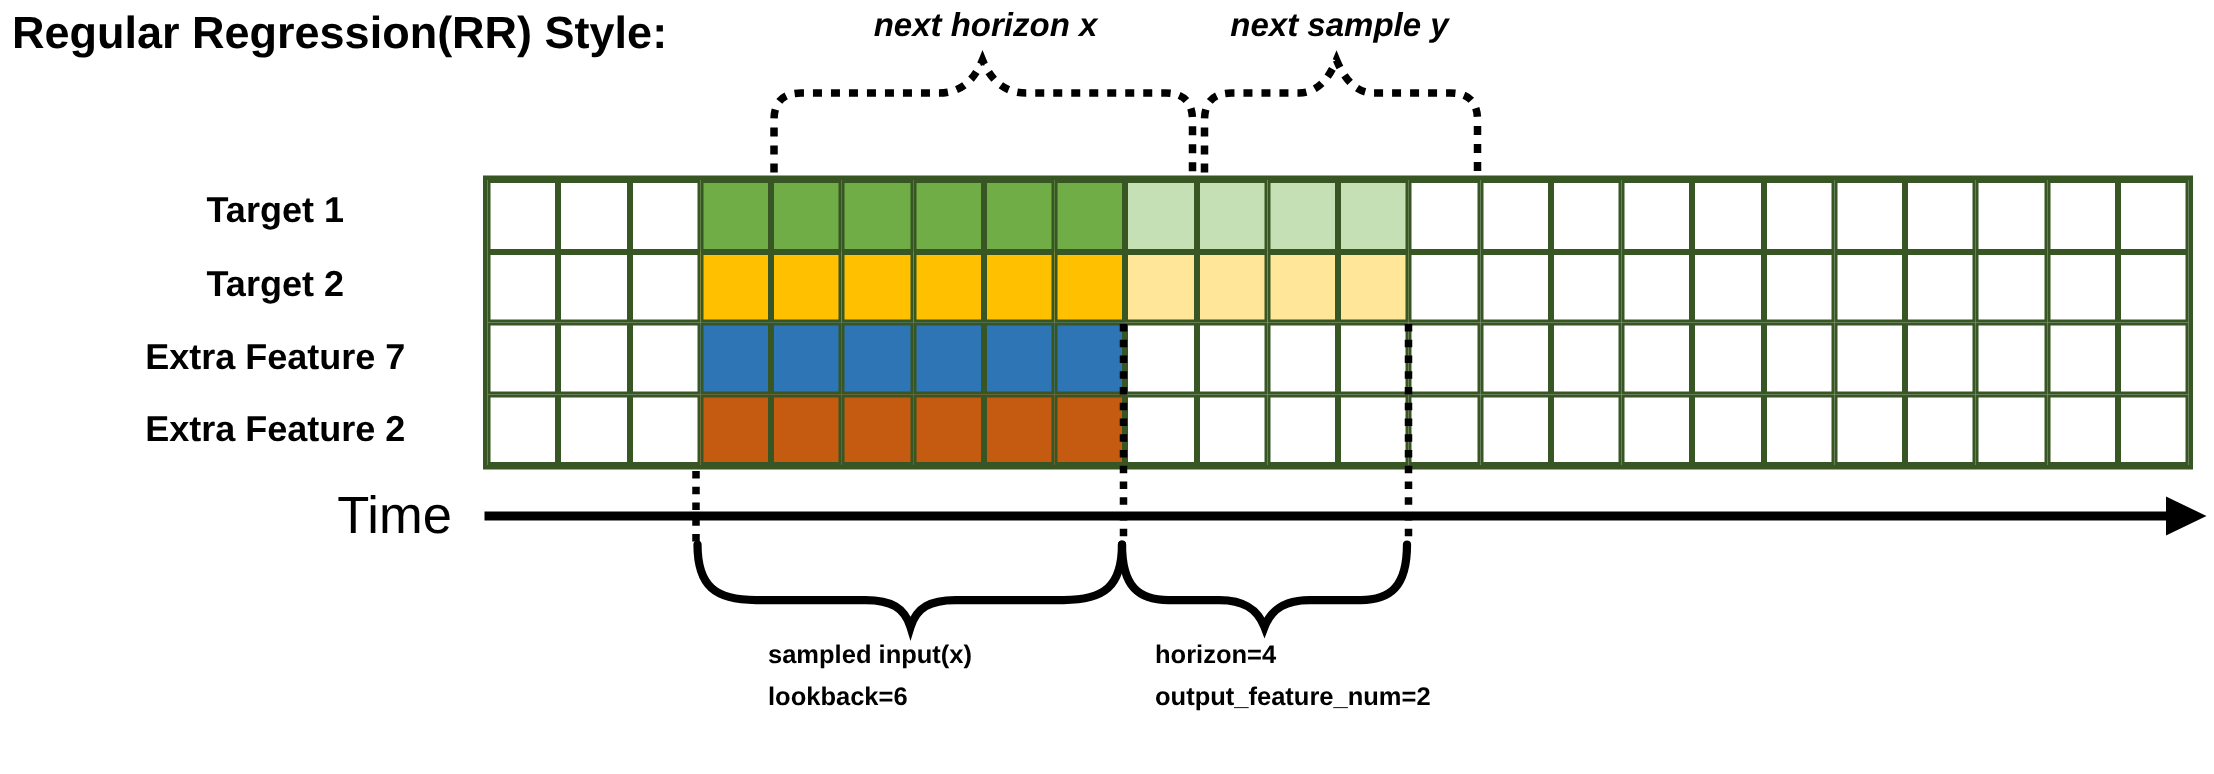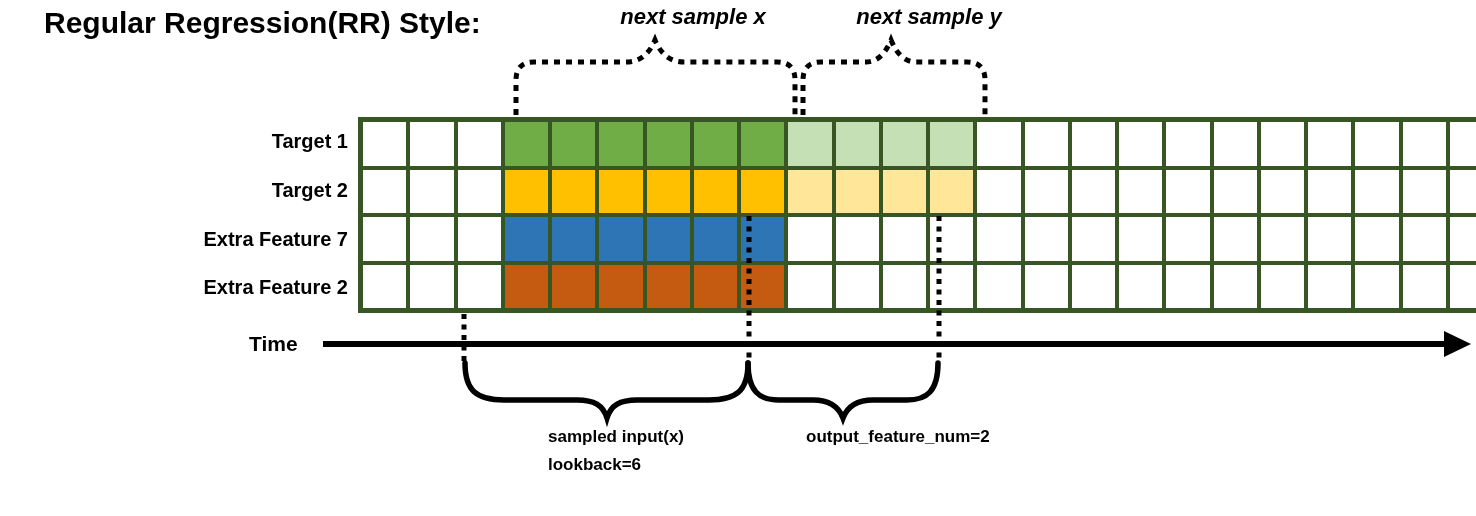--- a/index.html
+++ b/index.html
@@ -7,58 +7,59 @@
     --grid-border: #375623;
   }
   * { margin: 0; padding: 0; box-sizing: border-box; }
   html, body { background: #ffffff; }
   body {
     width: 1476px; height: 516px;
     position: relative; overflow: hidden;
     font-family: "Liberation Sans", "DejaVu Sans", sans-serif;
     color: var(--ink);
   }
-  .abs { position: absolute; margin-left: 36px; }
+  .abs { position: absolute; }
 
   .title {
     left: 8px; top: 6px;
     font-size: 30px; font-weight: bold;
     letter-spacing: 0px; white-space: nowrap;
   }
 
   .next-label {
     top: 4px; width: 260px;
     text-align: center;
     font-size: 22px; font-style: italic; font-weight: 600;
     white-space: nowrap;
   }
   .next-x { left: 527px; }
   .next-y { left: 763px; }
 
   .row-label {
     left: 55px; width: 257px;
-    text-align: right;
-    font-size: 20px; font-weight: bold;
+    text-align: center;
+    font-size: 24px; font-weight: bold;
     line-height: 48.75px; white-space: nowrap;
   }
 
   .grid {
     left: 322px; top: 117px;
     width: 1140px; height: 196px;
     border: 3px solid var(--grid-border);
     display: grid;
     grid-template-columns: repeat(24, 1fr);
     grid-template-rows: repeat(4, 1fr);
     background: #ffffff;
   }
   .cell { border: 2.5px solid var(--grid-border); background: transparent; }
 
   .time-label {
     left: 213px; top: 329px; width: 100px;
-    font-size: 21px; font-weight: bold; line-height: 30px;
+    text-align: center;
+    font-size: 35px; font-weight: normal; line-height: 30px;
   }
 
   .note {
     top: 423px;
     font-size: 17px; font-weight: 600;
     line-height: 27.5px; white-space: nowrap;
   }
   .note-input { left: 512px; }
   .note-output { left: 770px; }
 
@@ -66,21 +67,21 @@
     position: absolute; left: 0; top: 0;
     width: 1476px; height: 516px;
     pointer-events: none;
   }
 </style>
 </head>
 <body>
 
 <div class="abs title">Regular Regression(RR) Style:</div>
 
-<div class="abs next-label next-x">next sample x</div>
+<div class="abs next-label next-x">next horizon x</div>
 <div class="abs next-label next-y">next sample y</div>
 
 <div class="abs row-label" style="top:117px">Target 1</div>
 <div class="abs row-label" style="top:165.75px">Target 2</div>
 <div class="abs row-label" style="top:214.5px">Extra Feature 7</div>
 <div class="abs row-label" style="top:263.25px">Extra Feature 2</div>
 
 <div class="abs grid">
     <div class="cell"></div>
     <div class="cell"></div>
@@ -180,20 +181,21 @@
     <div class="cell"></div>
   </div>
 
 <div class="abs time-label">Time</div>
 
 <div class="abs note note-input">
   <div>sampled input(x)</div>
   <div>lookback=6</div>
 </div>
 <div class="abs note note-output">
+  <div>horizon=4</div>
   <div>output_feature_num=2</div>
 </div>
 
 <svg class="overlay" viewBox="0 0 1476 516" xmlns="http://www.w3.org/2000/svg">
 
   <path d="M 516 115 L 516 80 Q 516 62 534 62 L 626 62 Q 646 62 655 40 Q 664 62 684 62 L 777 62 Q 795 62 795 80 L 795 115" fill="none" stroke="#000" stroke-width="5" stroke-dasharray="6 6"></path>
 
   <path d="M 803 115 L 803 80 Q 803 62 821 62 L 866 62 Q 882 62 891 40 Q 900 62 916 62 L 967 62 Q 985 62 985 80 L 985 115" fill="none" stroke="#000" stroke-width="5" stroke-dasharray="6 6"></path>
 
   <line x1="464" y1="314" x2="464" y2="362" stroke="#000" stroke-width="5" stroke-dasharray="5 5.5"></line>

